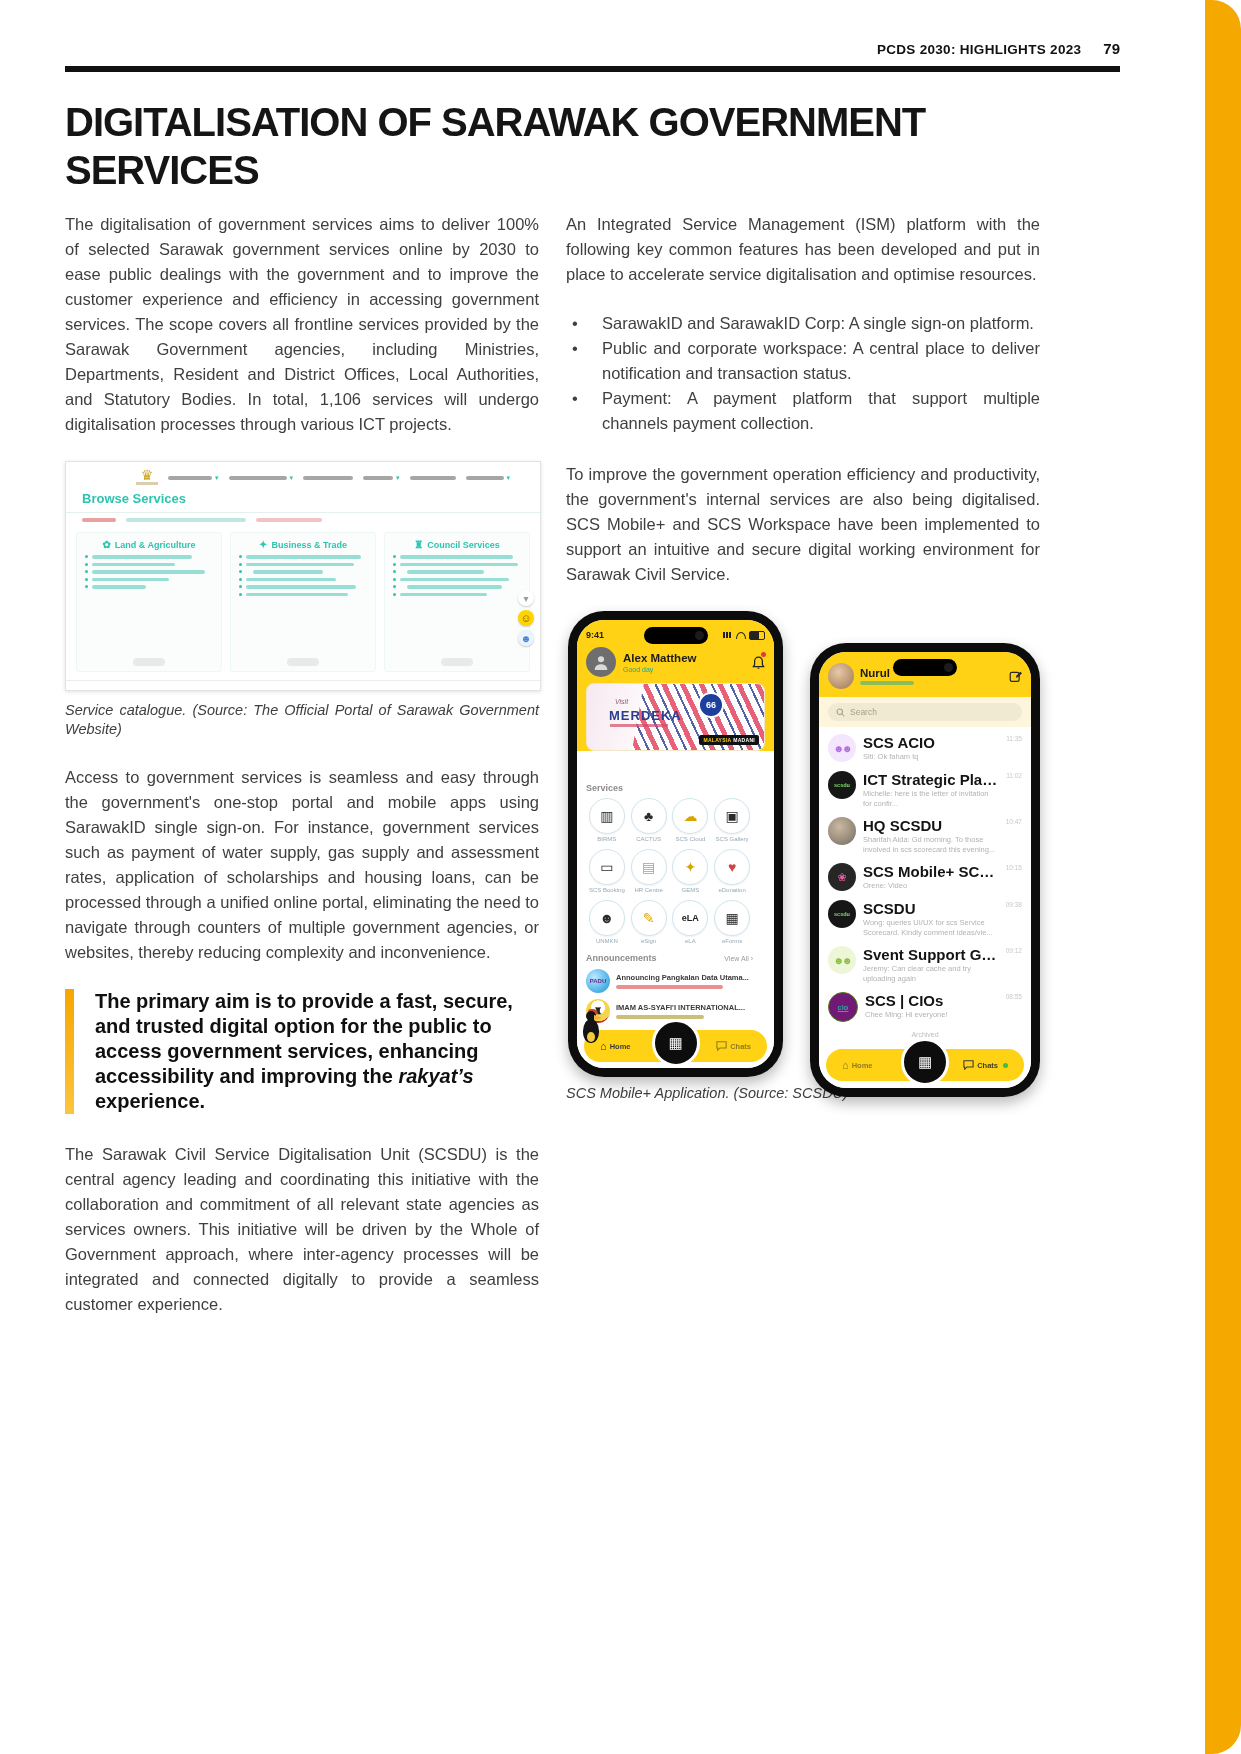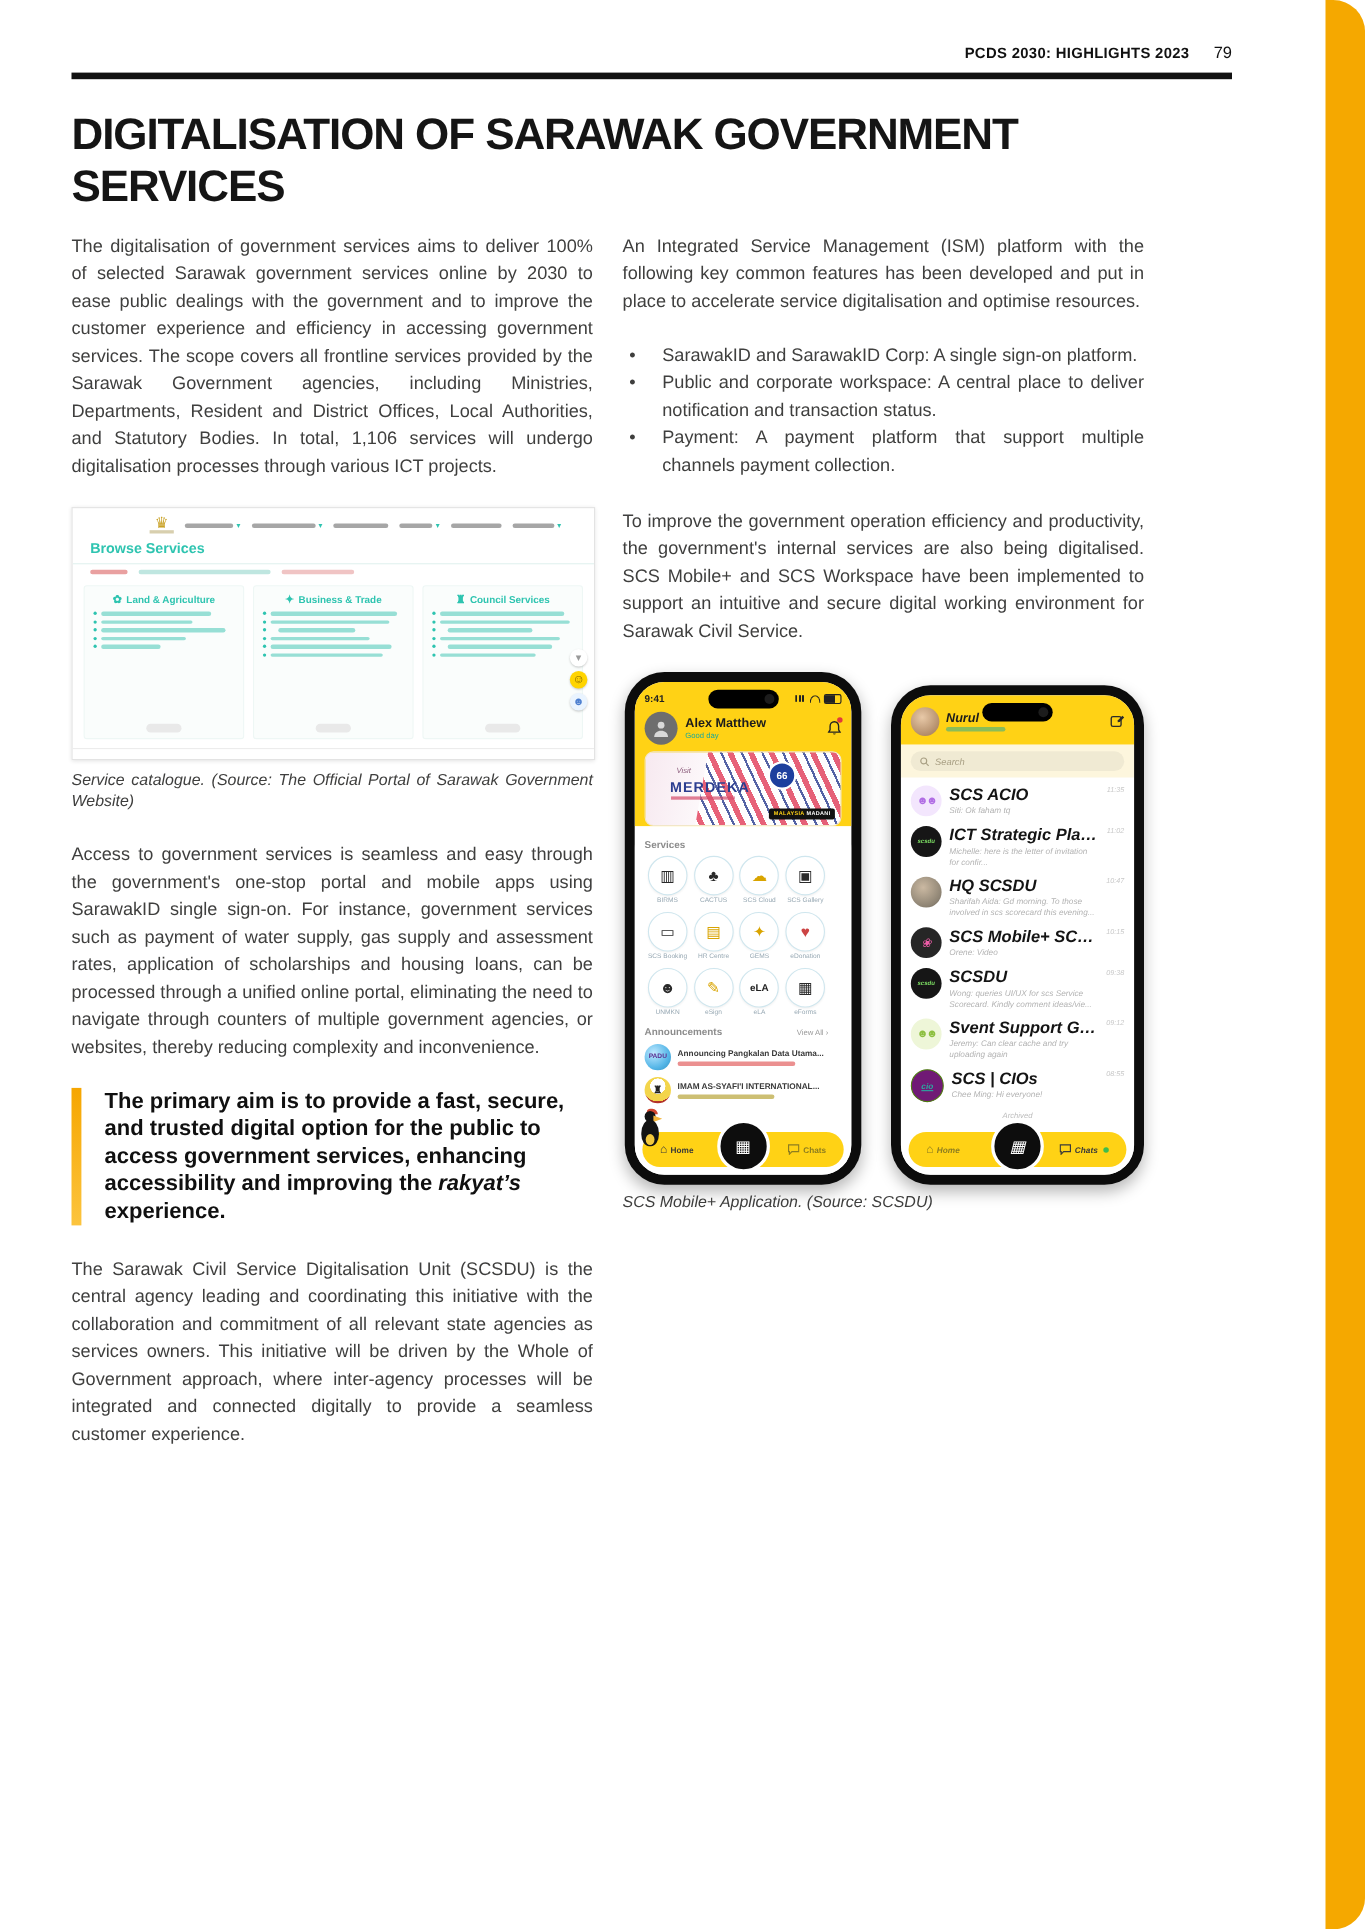--- a/index.html
+++ b/index.html
@@ -4,21 +4,21 @@
 <style>
   html,body{margin:0;padding:0;background:#ffffff;}
   .page{position:relative;width:1241px;height:1754px;background:#ffffff;overflow:hidden;
         font-family:"Liberation Sans",sans-serif;color:#3f3f3e;border-radius:29px;}
   .accent-strip{position:absolute;top:0;right:0;width:36px;height:1754px;background:#f5a800;}
   .inner{position:absolute;left:65px;top:0;width:1055px;}
 
   
   .hdr{display:flex;justify-content:flex-end;align-items:baseline;padding-top:40px;}
   .hdr .rpt{font-size:13.5px;font-weight:bold;color:#111;letter-spacing:.3px;}
-  .hdr .pg{font-size:15px;font-weight:normal;color:#111;margin-left:22px;}
+  .hdr .pg{font-size:15px;font-weight:bold;color:#111;margin-left:22px;}
   .rule{height:6px;background:#111;margin-top:9px;}
 
   h1.title{margin:26px 0 18px 0;font-size:40px;line-height:1.2;font-weight:900;color:#151515;
            letter-spacing:-1px;width:920px;font-stretch:condensed;}
 
   .cols{display:flex;gap:27px;}
   .col{width:474px;}
   p.body{font-size:16.5px;line-height:25px;text-align:justify;margin:0 0 24px 0;color:#3f3f3e;}
 
   
@@ -62,21 +62,21 @@
 
   
   .blist{margin:2px 0 26px 0;}
   .bitem{position:relative;padding-left:36px;font-size:16.5px;line-height:25px;text-align:justify;color:#3f3f3e;margin-bottom:0;}
   .bitem::before{content:"•";position:absolute;left:6px;top:0;color:#3f3f3e;}
 
   
   .fig-phones{display:flex;gap:27px;margin:10px 0 8px 2px;height:466px;}
   .phone{background:#0c0c0c;border-radius:36px;padding:9px;box-shadow:0 6px 14px rgba(0,0,0,.28);position:relative;}
   .phone.left{width:222px;height:448px;}
-  .phone.right{width:212px;height:436px;margin-top:12px;font-style:italic;}
+  .phone.right{width:212px;height:436px;margin-top:32px;}
   .screen{position:relative;width:100%;height:100%;border-radius:27px;overflow:hidden;background:#fff;display:flex;flex-direction:column;}
   .island{position:absolute;top:7px;left:50%;transform:translateX(-50%);width:64px;height:17px;background:#000;border-radius:10px;z-index:5;}
   .cam{position:absolute;right:4px;top:4px;width:9px;height:9px;border-radius:50%;background:#1c1c1c;}
 
   .ltop{background:#ffd215;padding:7px 9px 0 9px;}
   .statusrow{display:flex;justify-content:space-between;align-items:center;height:16px;font-size:9px;font-weight:bold;color:#222;}
   .sticons{display:flex;gap:3px;align-items:center;}
   .bar-sig{width:10px;height:6px;background:
      linear-gradient(90deg,#222 0 2px,transparent 2px 3px,#222 3px 5px,transparent 5px 6px,#222 6px 8px,transparent 8px);}
   .wifi{width:8px;height:6px;border-radius:50% 50% 0 0/100% 100% 0 0;border:1.5px solid #222;border-bottom:none;}
@@ -93,21 +93,21 @@
   .stripes{position:absolute;right:-24px;top:-26px;width:150px;height:130px;transform:rotate(10deg);opacity:.8;
            background:repeating-linear-gradient(55deg,#e23b57 0 5px,#ffffff 5px 11px,#2b3d8f 11px 13px,#ffffff 13px 17px);}
   .visit{position:absolute;left:28px;top:14px;font-size:7px;font-style:italic;color:#8a5a7a;}
   .merdeka{position:absolute;left:22px;top:24px;font-size:13px;font-weight:900;color:#2b3d8f;letter-spacing:1px;}
   .merdeka-sub{position:absolute;left:23px;top:40px;width:58px;height:3px;background:#d44a6a;opacity:.7;}
   .badge66{position:absolute;right:40px;top:8px;width:22px;height:22px;border-radius:50%;background:#1d3f9e;color:#fff;
            font-size:9px;font-weight:bold;display:flex;align-items:center;justify-content:center;border:2px solid #fff;z-index:2;}
   .madani{position:absolute;right:5px;bottom:5px;background:#111;color:#fff;font-size:5px;font-weight:bold;
           padding:2px 4px;border-radius:2px;letter-spacing:.3px;}
   .madani b{color:#ffd215;}
-  .sheet{flex:1;background:#fff;border-radius:16px 16px 0 0;margin-top:4px;padding:8px 21px 46px 9px;position:relative;}
+  .sheet{flex:1;background:#fff;border-radius:16px 16px 0 0;margin-top:24px;padding:8px 21px 46px 9px;position:relative;}
   .sect-label{font-size:9px;font-weight:bold;color:#8c8c8c;margin-bottom:5px;}
   .svc-grid{display:flex;flex-wrap:wrap;}
   .svc{width:25%;display:flex;flex-direction:column;align-items:center;margin-bottom:7px;}
   .svc-circ{width:34px;height:34px;border-radius:50%;border:1px solid #cfe6ee;display:flex;align-items:center;justify-content:center;
             font-size:14px;color:#2a2a2a;background:#fff;box-shadow:0 1px 2px rgba(0,0,0,.06);}
   .svc-circ.y{color:#d9a400;}
   .svc-lbl{font-size:6px;color:#97a8b3;margin-top:2px;white-space:nowrap;}
   .annrow{display:flex;justify-content:space-between;align-items:baseline;margin-top:2px;}
   .viewall{font-size:7px;color:#9a9a9a;}
   .ann{display:flex;align-items:center;gap:6px;margin-top:6px;}

